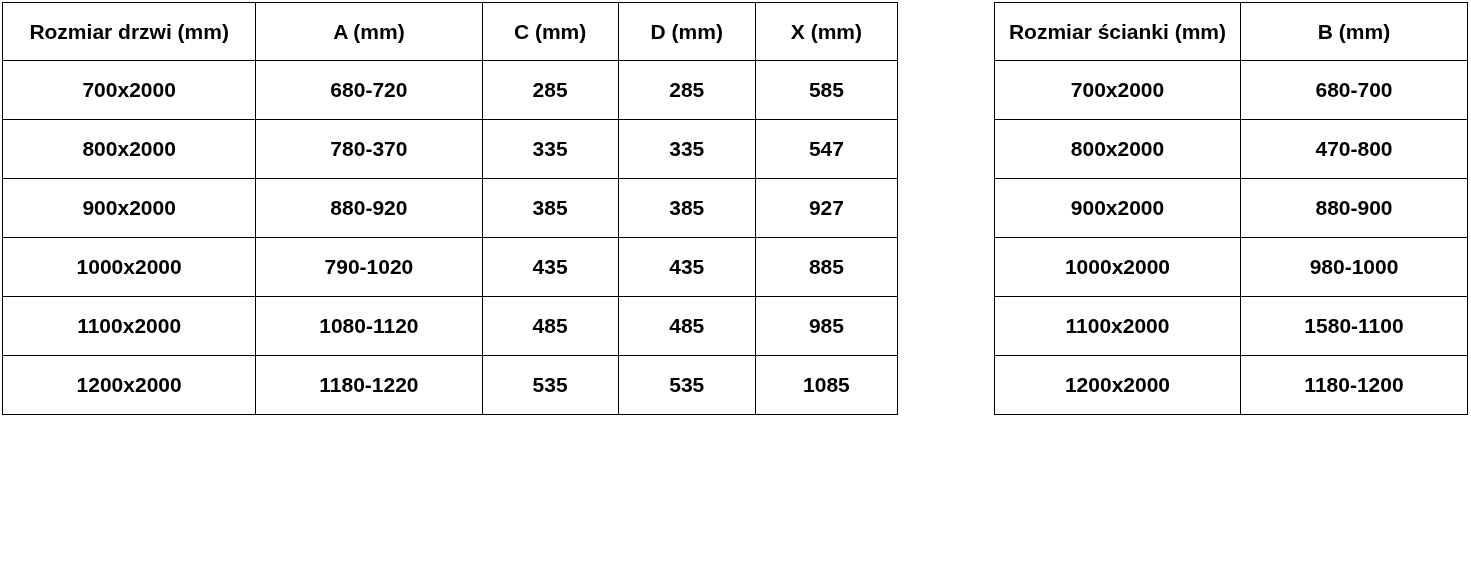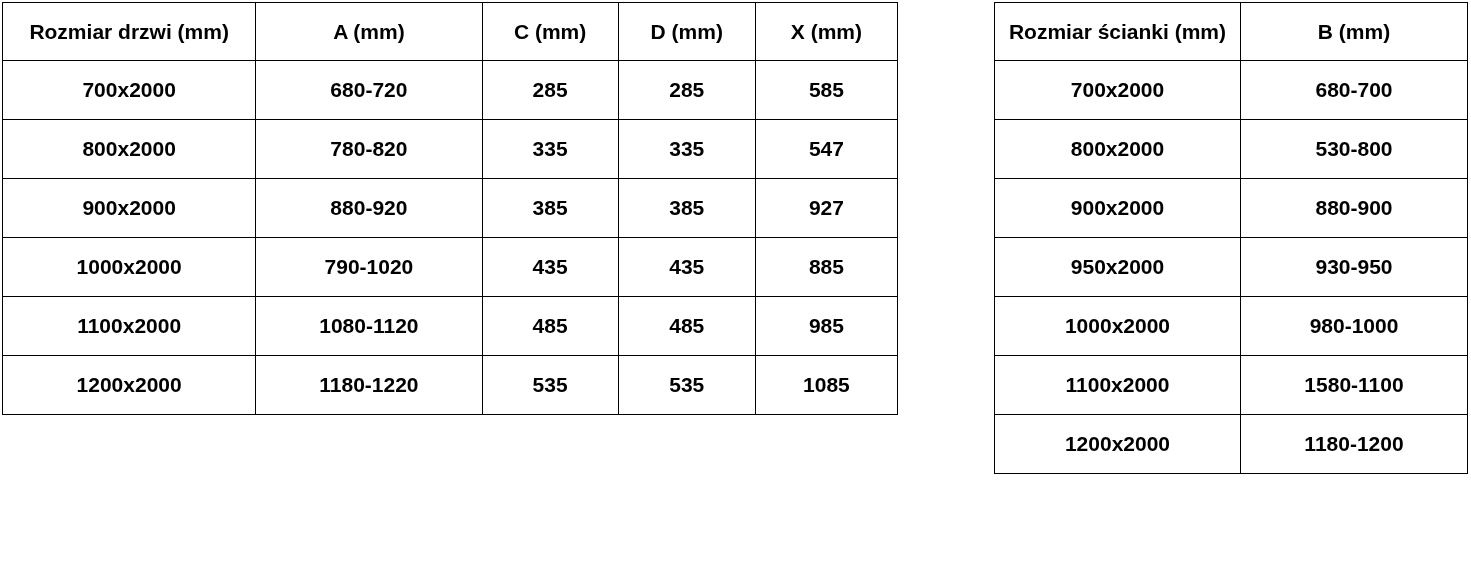--- a/index.html
+++ b/index.html
@@ -96,21 +96,21 @@
     <tbody>
       <tr>
         <td>700x2000</td>
         <td>680-720</td>
         <td>285</td>
         <td>285</td>
         <td>585</td>
       </tr>
       <tr>
         <td>800x2000</td>
-        <td>780-820</td>
+        <td>780-370</td>
         <td>335</td>
         <td>335</td>
         <td>547</td>
       </tr>
       <tr>
         <td>900x2000</td>
         <td>880-920</td>
         <td>385</td>
         <td>385</td>
         <td>927</td>
@@ -150,29 +150,25 @@
         <th>B (mm)</th>
       </tr>
     </thead>
     <tbody>
       <tr>
         <td>700x2000</td>
         <td>680-700</td>
       </tr>
       <tr>
         <td>800x2000</td>
-        <td>530-800</td>
+        <td>470-800</td>
       </tr>
       <tr>
         <td>900x2000</td>
         <td>880-900</td>
-      </tr>
-      <tr>
-        <td>950x2000</td>
-        <td>930-950</td>
       </tr>
       <tr>
         <td>1000x2000</td>
         <td>980-1000</td>
       </tr>
       <tr>
         <td>1100x2000</td>
         <td>1580-1100</td>
       </tr>
       <tr>

